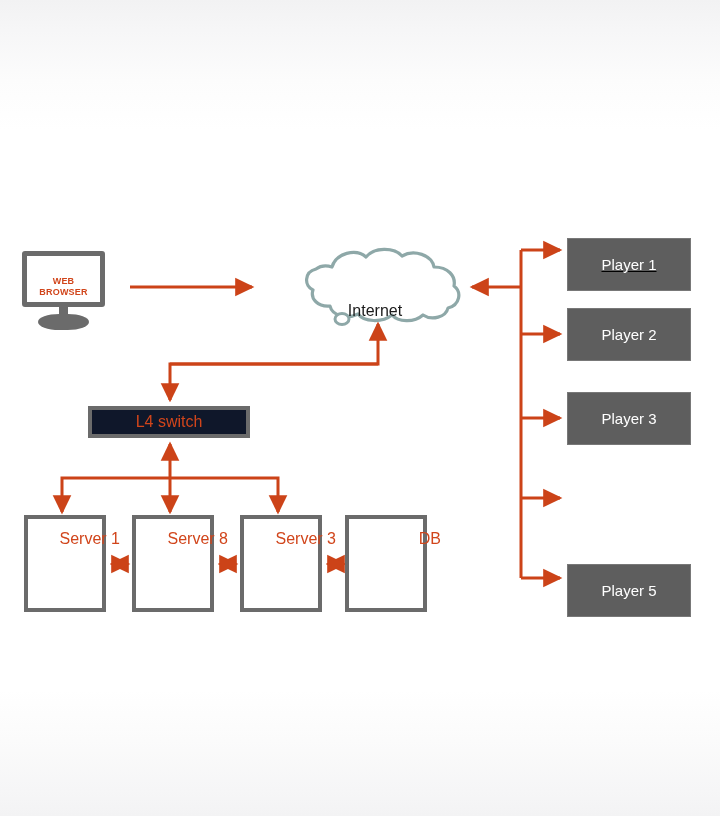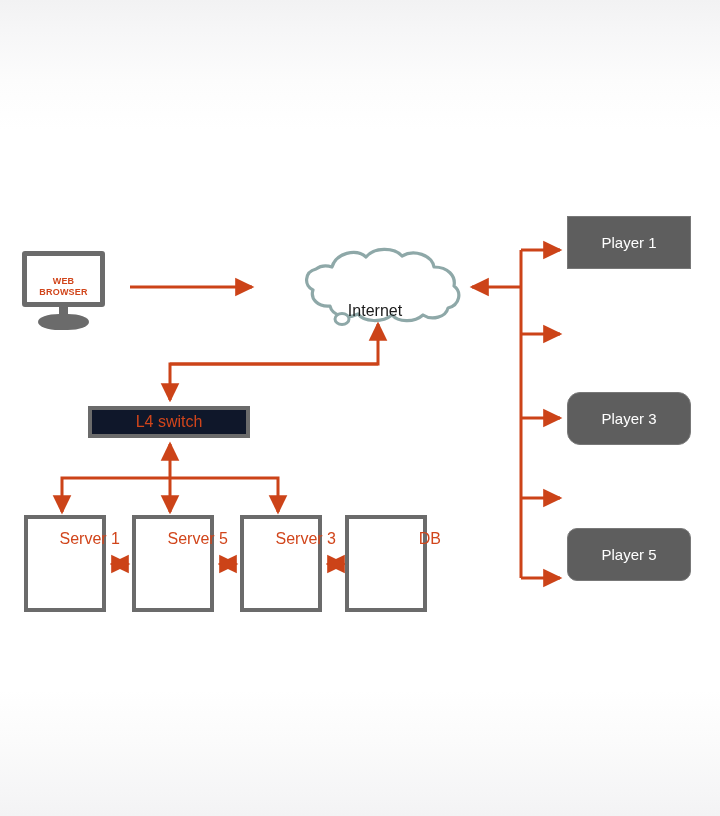--- a/index.html
+++ b/index.html
@@ -215,31 +215,34 @@
   <div class="cloud-label">Internet</div>
 
   <div class="l4-box">
     <span class="l4-label">L4 switch</span>
   </div>
 
   <div class="srv-box" style="left:24px;"></div>
   <div class="srv-label" style="left:10px;">Server 1</div>
 
   <div class="srv-box" style="left:132px;"></div>
-  <div class="srv-label" style="left:118px;">Server 5</div>
+  <div class="srv-label" style="left:118px;">Server 8</div>
 
   <div class="srv-box" style="left:240px;"></div>
   <div class="srv-label" style="left:226px;">Server 3</div>
 
   <div class="srv-box" style="left:345px;"></div>
   <div class="srv-label" style="left:331px;">DB</div>
 
-  <div class="player-box" style="top:216px;">
+  <div class="player-box" style="top:238px;text-decoration:underline;">
     <span class="player-label">Player 1</span>
   </div>
-  <div class="player-box" style="top:392px;border-radius:13px;">
+  <div class="player-box" style="top:308px;">
+    <span class="player-label">Player 2</span>
+  </div>
+  <div class="player-box" style="top:392px;">
     <span class="player-label">Player 3</span>
   </div>
-  <div class="player-box" style="top:528px;border-radius:10px;">
+  <div class="player-box" style="top:564px;">
     <span class="player-label">Player 5</span>
   </div>
 
 </div>
 
 </body></html>

